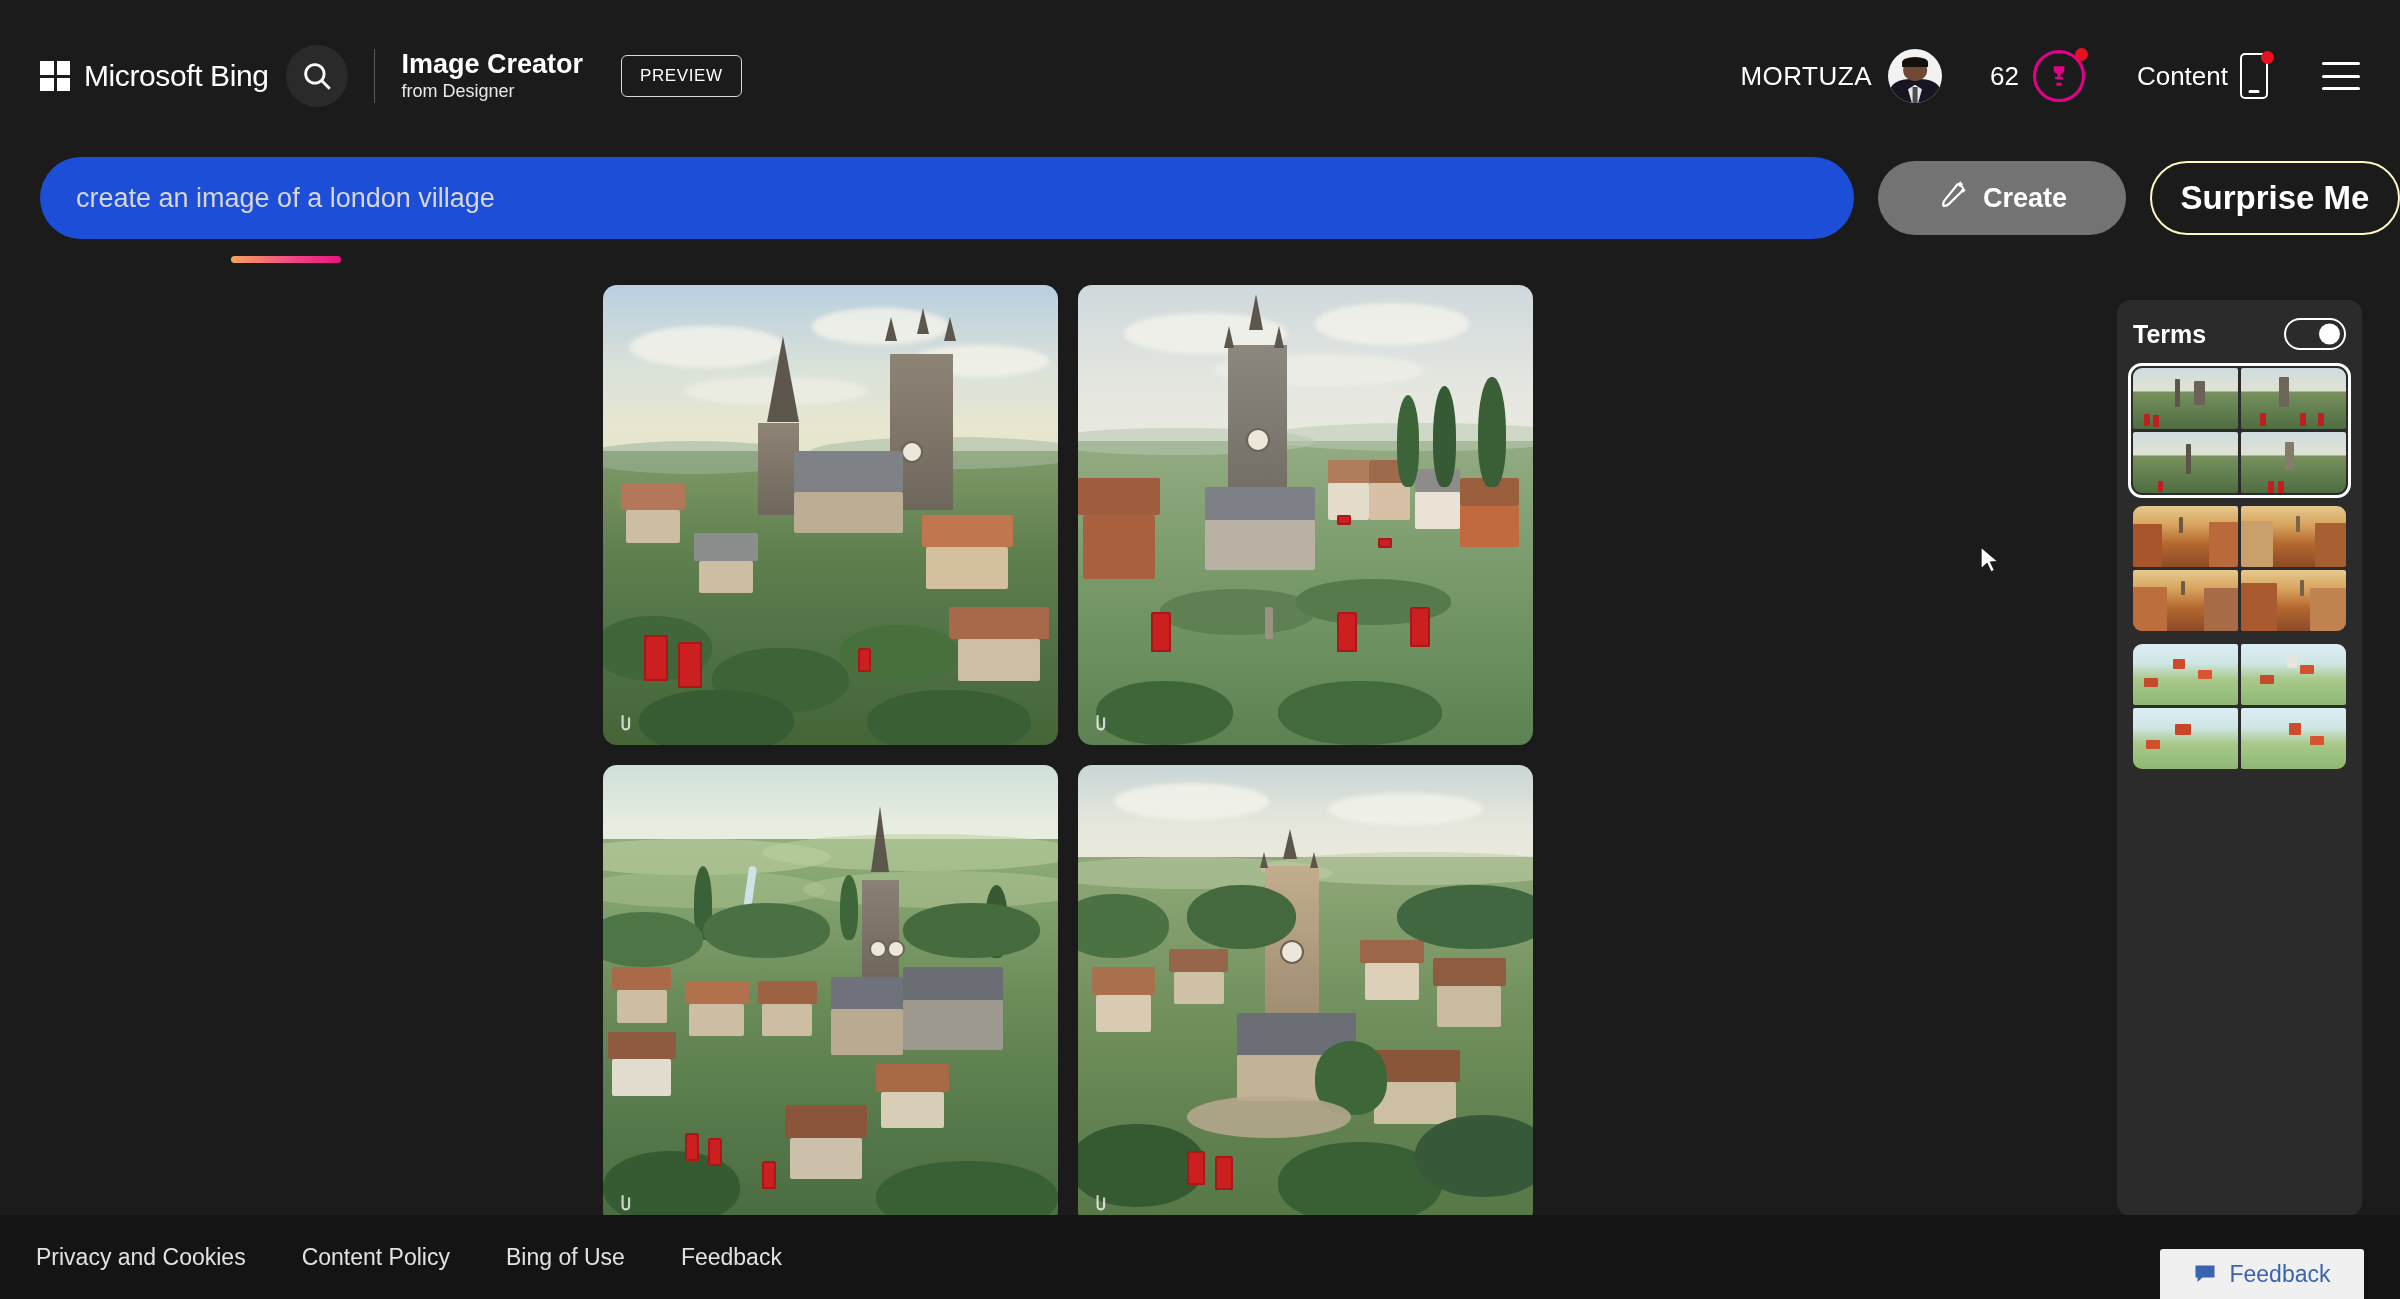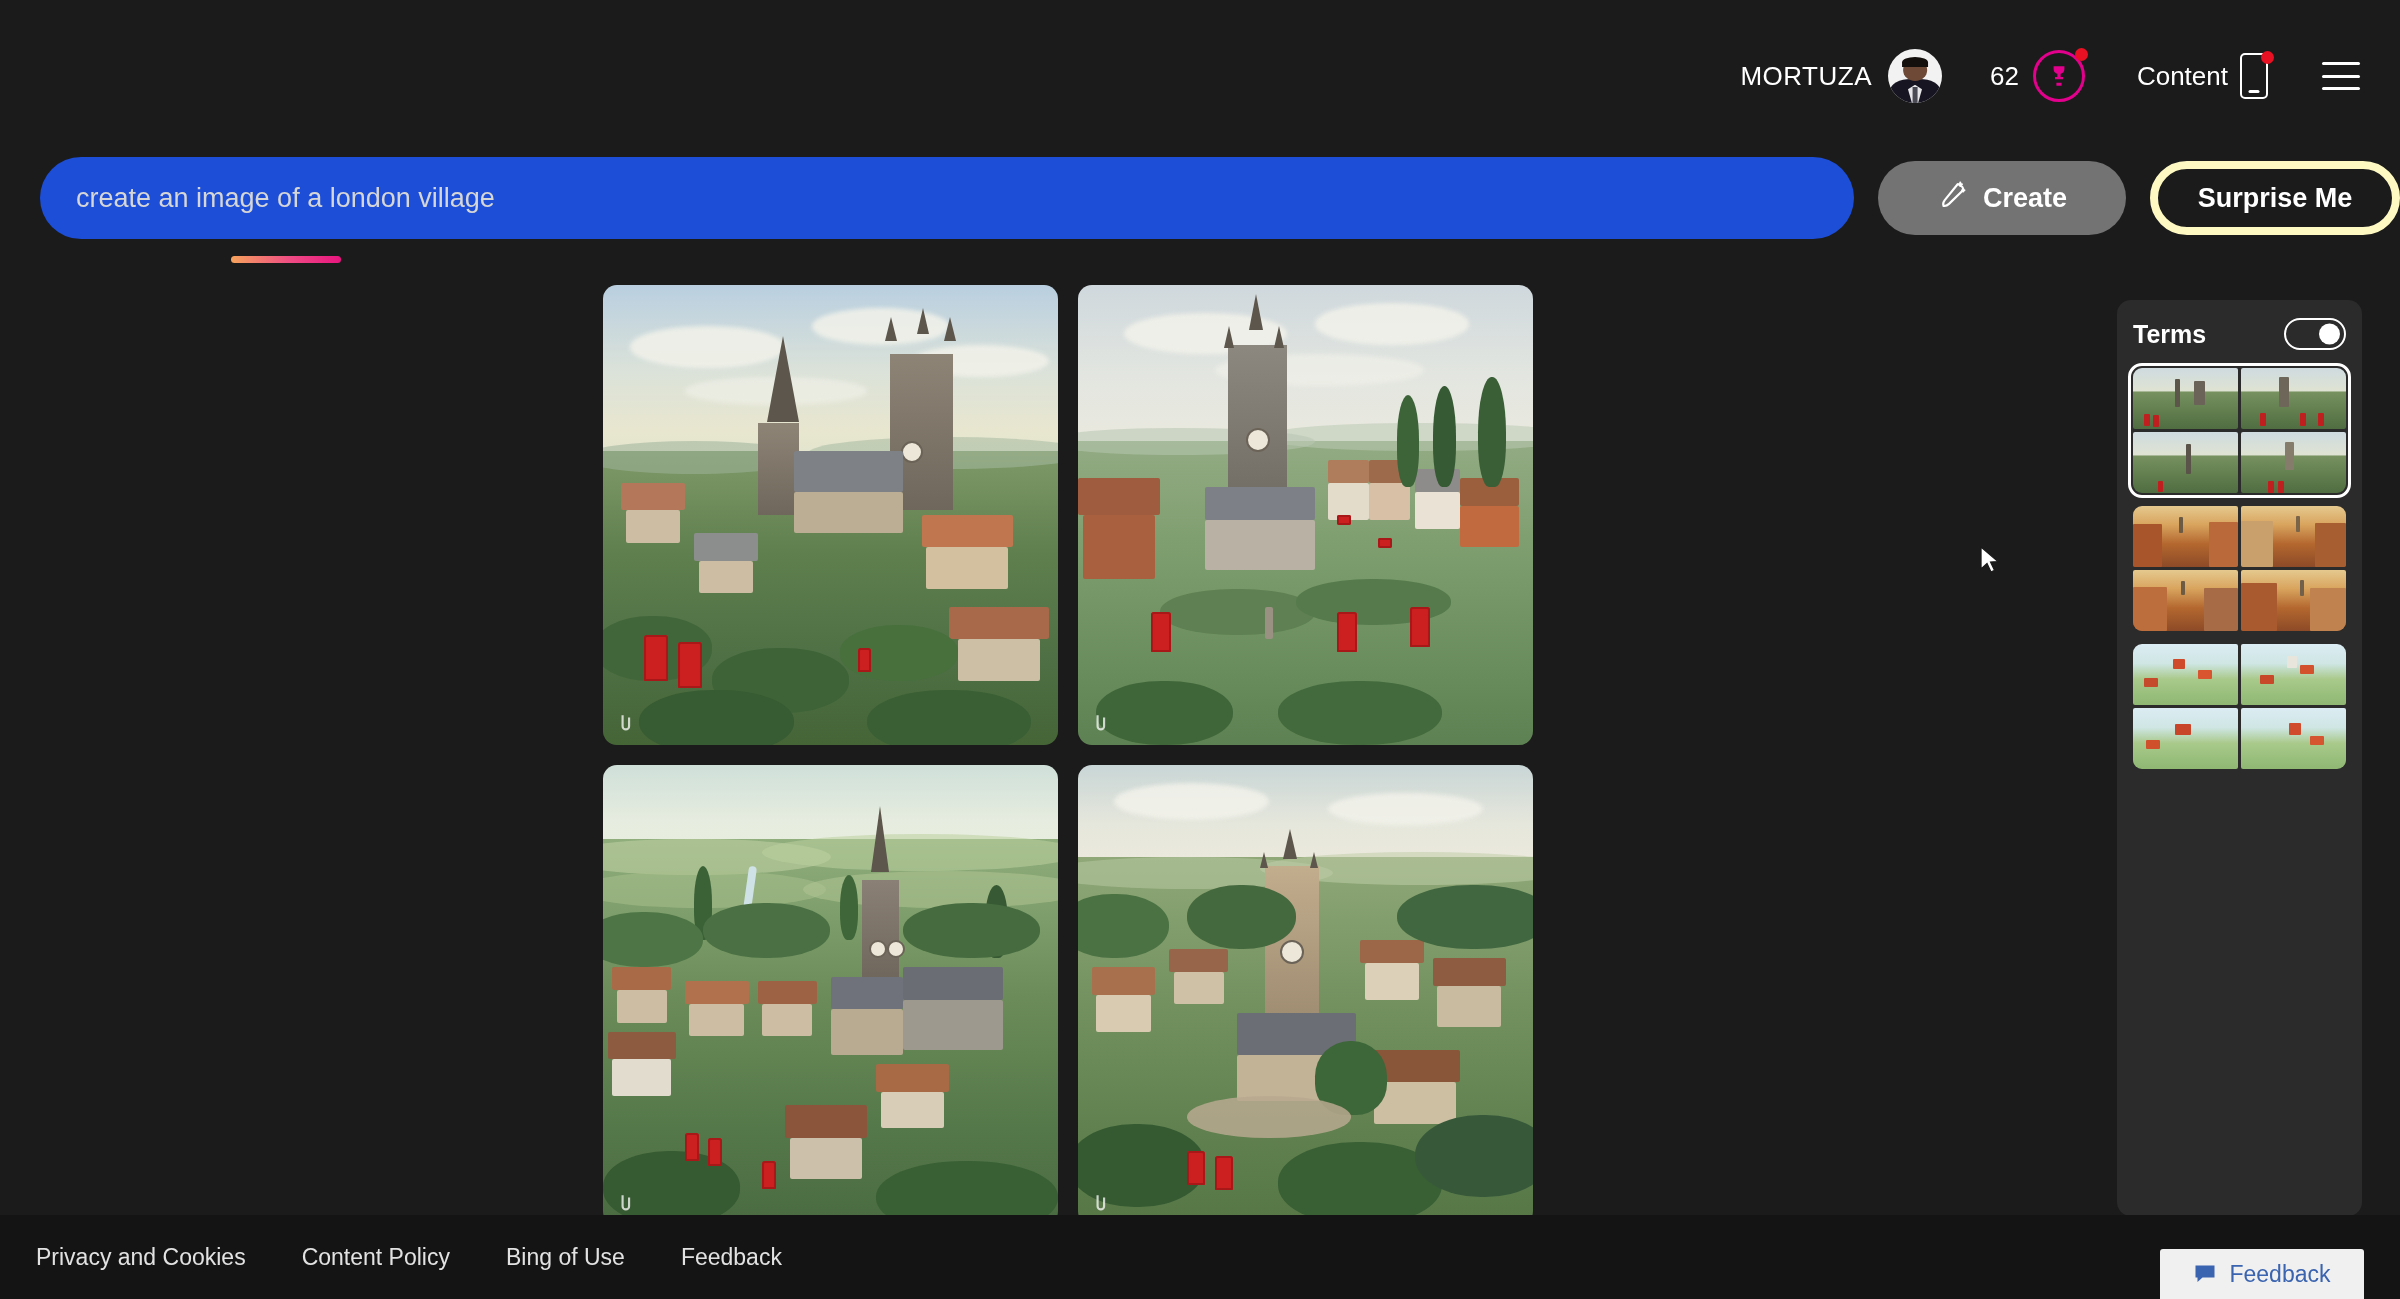--- a/index.html
+++ b/index.html
@@ -98,22 +98,22 @@
   .boost-num { color: #fff; font-size: 26px; }
 
   .btn-create {
     margin-left: 24px; height: 74px; min-width: 248px; border-radius: 37px;
     background: #737373; color: #fff; font-size: 27px; font-weight: bold;
     display: flex; align-items: center; justify-content: center; gap: 16px; cursor: pointer; border: none;
     font-family: "Liberation Sans", sans-serif;
   }
   .btn-surprise {
     margin-left: 24px; height: 74px; min-width: 250px; border-radius: 37px;
-    background: transparent; border: 8px solid #fef9c3; color: #fff;
-    font-size: 27px; font-weight: bold; display: flex; align-items: center; justify-content: center;
+    background: transparent; border: 2px solid #fef9c3; color: #fff;
+    font-size: 33px; font-weight: bold; display: flex; align-items: center; justify-content: center;
     cursor: pointer; font-family: "Liberation Sans", sans-serif;
   }
   .progress-bar {
     position: absolute; left: 231px; top: 256px; width: 110px; height: 7px; border-radius: 4px;
     background: linear-gradient(90deg, #f6a35c 0%, #ef4a84 55%, #e8157f 100%);
   }
 
   
   .results {
     position: absolute; left: 603px; top: 285px; width: 930px;
@@ -191,20 +191,48 @@
   .fb-btn span { color: #3a63b0; font-size: 23px; }
 
   .cursor { position: absolute; left: 1978px; top: 546px; width: 24px; height: 30px; pointer-events:none; z-index: 50; }
 </style>
 </head>
 <body>
 
 <div class="app">
 
   <div class="header">
+    <div class="hdr-left">
+
+      <div class="bing-logo">
+        <span class="ms-squares">
+          <i></i>
+            <i></i>
+            <i></i>
+            <i></i>
+        </span>
+        <span class="bing-text">Microsoft Bing</span>
+      </div>
+
+      <div class="search-circle">
+        <svg width="34" height="34" viewBox="0 0 24 24" fill="none" stroke="#ffffff" stroke-width="2">
+          <circle cx="10.5" cy="10.5" r="6.5"></circle>
+            <line x1="15.4" y1="15.4" x2="21" y2="21"></line>
+        </svg>
+      </div>
+
+      <div class="divider-v"></div>
+
+      <div class="ic-title">
+        <div class="t1">Image Creator</div>
+        <div class="t2">from Designer</div>
+      </div>
+
+      <div class="preview-badge">PREVIEW</div>
+    </div>
 
     <div class="hdr-right">
       <div class="user-chip">
         <span class="user-name">MORTUZA</span>
         <span class="avatar">
           <span class="body"></span>
             <span class="shirt"></span>
             <span class="tie"></span>
           <span class="head"></span>
             <span class="hair"></span>

